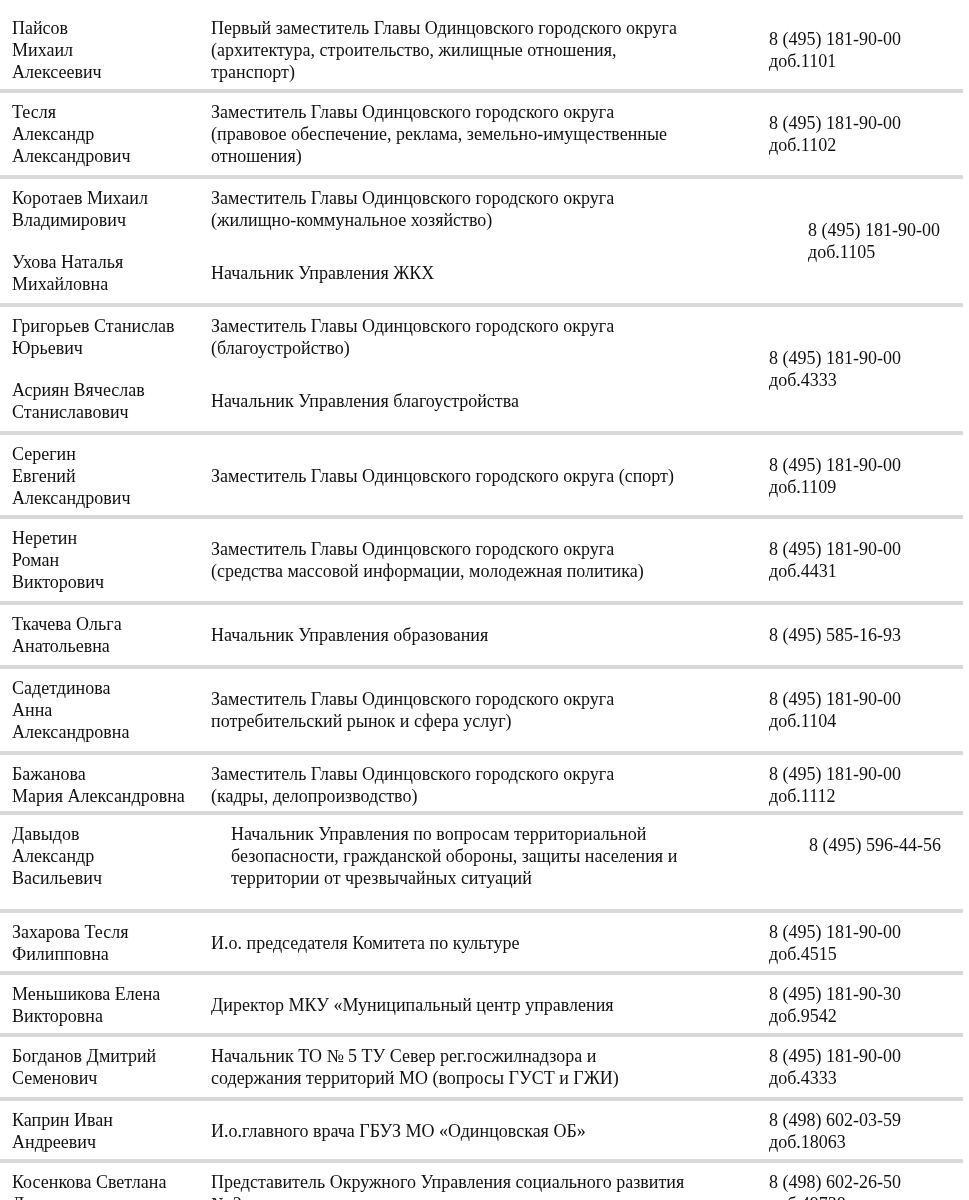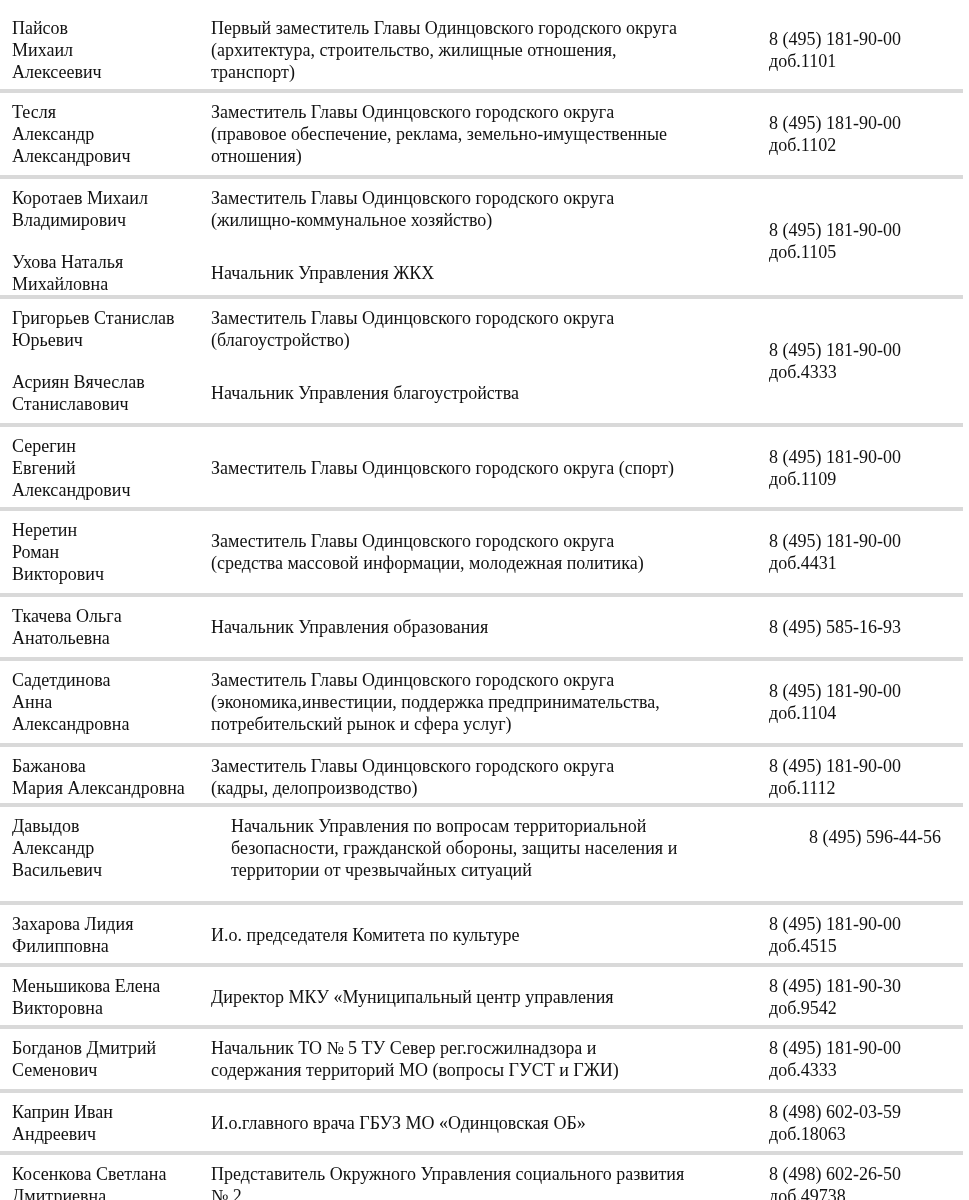--- a/index.html
+++ b/index.html
@@ -89,21 +89,21 @@
       <div class="cell-role">
         <span class="line">Заместитель Главы Одинцовского городского округа</span>
         <span class="line">(правовое обеспечение, реклама, земельно-имущественные</span>
         <span class="line">отношения)</span>
       </div>
       <div class="cell-phone">
         <span class="line">8 (495) 181-90-00</span>
         <span class="line">доб.1102</span>
       </div>
     </div>
-    <div class="row" style="padding-top: 8px; padding-bottom: 0;">
+    <div class="row" style="padding-top: 8px; padding-bottom: 8px; gap: 39px;">
       <div class="group-left">
         <div class="subrow">
           <div class="cell-name">
             <span class="line">Коротаев Михаил</span>
             <span class="line">Владимирович</span>
           </div>
           <div class="cell-role">
             <span class="line">Заместитель Главы Одинцовского городского округа</span>
             <span class="line">(жилищно-коммунальное хозяйство)</span>
           </div>
@@ -192,21 +192,20 @@
       </div>
     </div>
     <div class="row" style="padding-top: 8px; padding-bottom: 8px;">
       <div class="cell-name">
         <span class="line">Садетдинова</span>
         <span class="line">Анна</span>
         <span class="line">Александровна</span>
       </div>
       <div class="cell-role">
         <span class="line">Заместитель Главы Одинцовского городского округа</span>
-        <span class="line">(экономика,инвестиции, поддержка предпринимательства,</span>
         <span class="line">потребительский рынок и сфера услуг)</span>
       </div>
       <div class="cell-phone">
         <span class="line">8 (495) 181-90-00</span>
         <span class="line">доб.1104</span>
       </div>
     </div>
     <div class="row" style="padding-top: 8px; padding-bottom: 4px;">
       <div class="cell-name">
         <span class="line">Бажанова</span>
@@ -231,21 +230,21 @@
         <span class="line">Начальник Управления по вопросам территориальной</span>
         <span class="line">безопасности, гражданской обороны, защиты населения и</span>
         <span class="line">территории от чрезвычайных ситуаций</span>
       </div>
       <div class="cell-phone" style="align-self: flex-start; padding-top: 11px;">
         <span class="line">8 (495) 596-44-56</span>
       </div>
     </div>
     <div class="row" style="padding-top: 8px; padding-bottom: 6px;">
       <div class="cell-name">
-        <span class="line">Захарова Лидия</span>
+        <span class="line">Захарова Тесля</span>
         <span class="line">Филипповна</span>
       </div>
       <div class="cell-role">
         <span class="line">И.о. председателя Комитета по культуре</span>
       </div>
       <div class="cell-phone">
         <span class="line">8 (495) 181-90-00</span>
         <span class="line">доб.4515</span>
       </div>
     </div>

